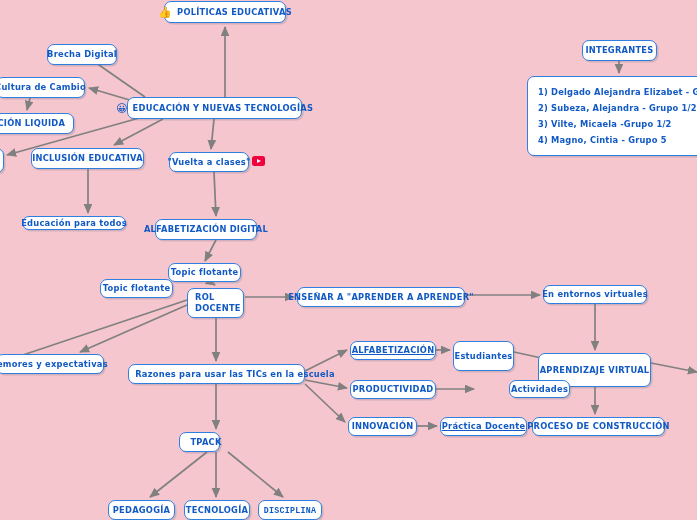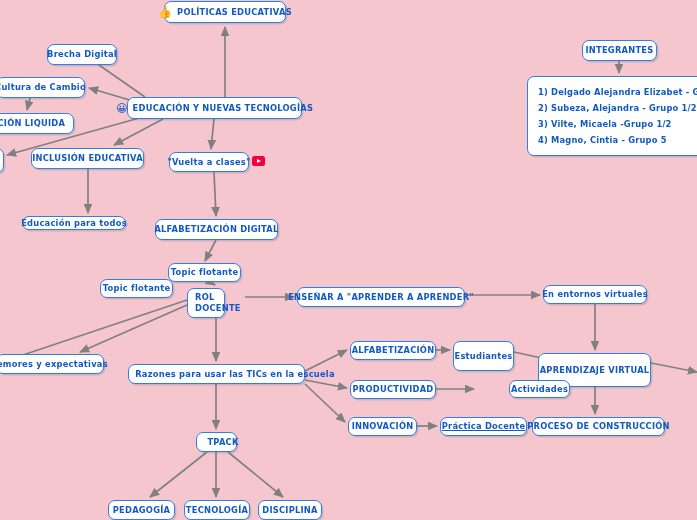--- a/index.html
+++ b/index.html
@@ -166,42 +166,42 @@
       </div>
       <div class="node" style="left: 31px; top: 148px; width: 113px; height: 21px;">
         <span class="label">INCLUSIÓN EDUCATIVA</span>
       </div>
       <div class="node" style="left: 169px; top: 152px; width: 80px; height: 20px;">
         <span class="label">"Vuelta a clases"</span>
       </div>
       <div class="node" style="left: 22px; top: 216px; width: 104px; height: 14px; text-align: center;">
         <span class="label">Educación para todos</span>
       </div>
-      <div class="node" style="left: 155px; top: 219px; width: 123px; height: 21px;">
+      <div class="node" style="left: 155px; top: 219px; width: 102px; height: 21px;">
         <span class="label">ALFABETIZACIÓN DIGITAL</span>
       </div>
       <div class="node" style="left: 168px; top: 263px; width: 73px; height: 19px;">
         <span class="label">Topic flotante</span>
       </div>
       <div class="node" style="left: 100px; top: 279px; width: 73px; height: 19px;">
         <span class="label">Topic flotante</span>
       </div>
-      <div class="node left-align" style="left: 187px; top: 288px; width: 38px; height: 30px;">
+      <div class="node left-align" style="left: 187px; top: 288px; width: 57px; height: 30px;">
         <span class="label">
           <span style="display:block">ROL</span>
           <span style="display:block">DOCENTE</span>
         </span>
       </div>
       <div class="node" style="left: 297px; top: 287px; width: 168px; height: 20px;">
         <span class="label">ENSEÑAR A "APRENDER A APRENDER"</span>
       </div>
       <div class="node" style="left: 543px; top: 285px; width: 104px; height: 19px;">
         <span class="label">En entornos virtuales</span>
       </div>
-      <div class="node" style="left: 350px; top: 341px; width: 86px; height: 19px;">
+      <div class="node" style="left: 350px; top: 341px; width: 86px; height: 19px; text-decoration: underline;">
         <span class="label">ALFABETIZACIÓN</span>
       </div>
       <div class="node" style="left: 453px; top: 341px; width: 61px; height: 30px;">
         <span class="label">Estudiantes</span>
       </div>
       <div class="node" style="left: 538px; top: 353px; width: 113px; height: 34px;">
         <span class="label">APRENDIZAJE VIRTUAL</span>
       </div>
       <div class="node" style="left: -4px; top: 354px; width: 108px; height: 20px;">
         <span class="label">Temores y expectativas</span>
@@ -217,30 +217,30 @@
       </div>
       <div class="node" style="left: 348px; top: 417px; width: 69px; height: 19px;">
         <span class="label">INNOVACIÓN</span>
       </div>
       <div class="node" style="left: 440px; top: 417px; width: 87px; height: 19px; text-decoration: underline;">
         <span class="label">Práctica Docente</span>
       </div>
       <div class="node" style="left: 532px; top: 417px; width: 133px; height: 19px;">
         <span class="label">PROCESO DE CONSTRUCCIÓN</span>
       </div>
-      <div class="node" style="left: 196px; top: 432px; width: 41px; height: 20px; padding-left: 20px;">
+      <div class="node" style="left: 179px; top: 432px; width: 41px; height: 20px; padding-left: 20px;">
         <span class="label">TPACK</span>
       </div>
       <div class="node" style="left: 108px; top: 500px; width: 67px; height: 20px;">
         <span class="label">PEDAGOGÍA</span>
       </div>
       <div class="node" style="left: 184px; top: 500px; width: 66px; height: 20px;">
         <span class="label">TECNOLOGÍA</span>
       </div>
-      <div class="node" style="left: 258px; top: 500px; width: 64px; height: 20px;">
+      <div class="node" style="left: 258px; top: 500px; width: 64px; height: 20px; font-family: Liberation Mono, monospace;">
         <span class="label">DISCIPLINA</span>
       </div>
     </div>
 
   <div class="members" id="members-box" style="left: 527px; top: 76px; width: 186px;">
       <div class="mrow">1) Delgado Alejandra Elizabet - Grupo 1/2</div>
       <div class="mrow">2) Subeza, Alejandra - Grupo 1/2</div>
       <div class="mrow">3) Vilte, Micaela -Grupo 1/2</div>
       <div class="mrow">4) Magno, Cintia - Grupo 5</div>
     </div>

